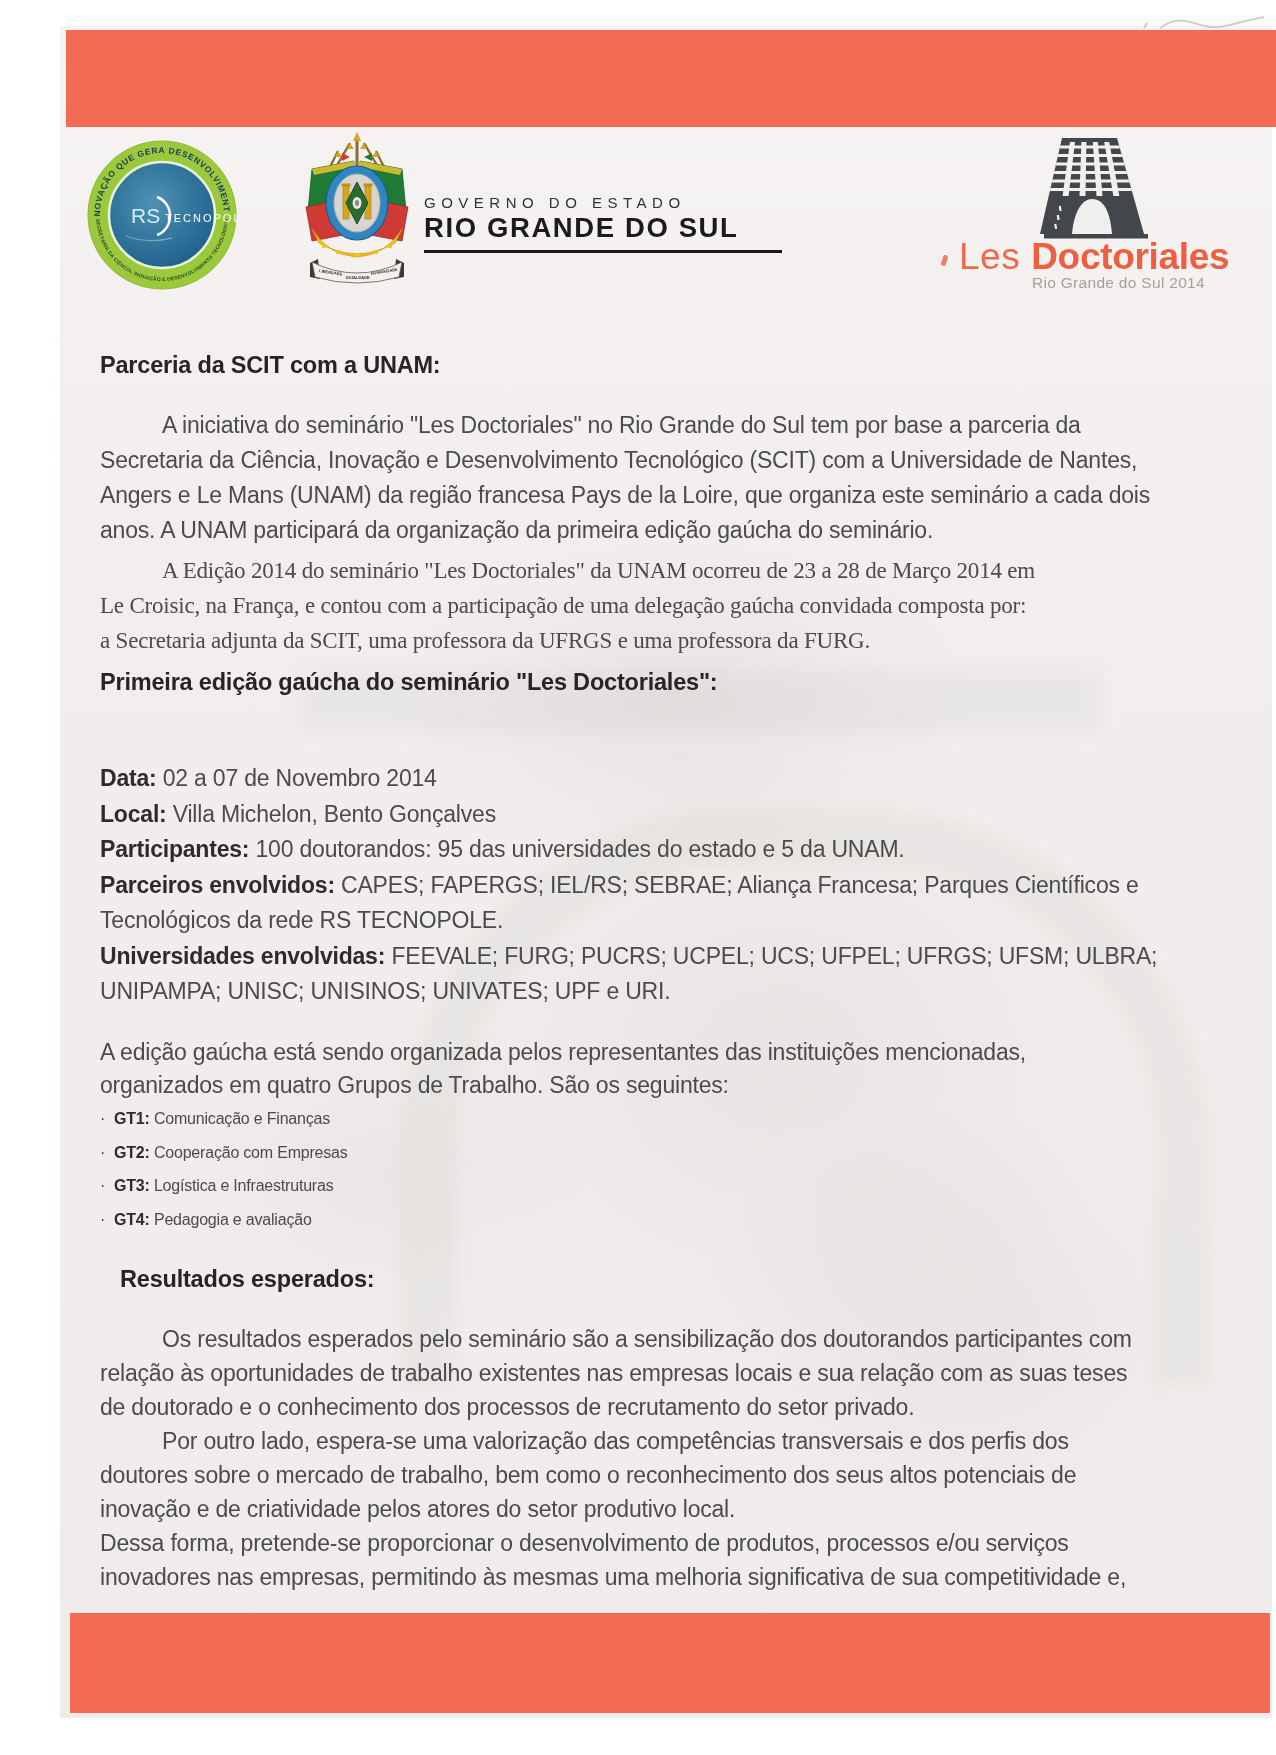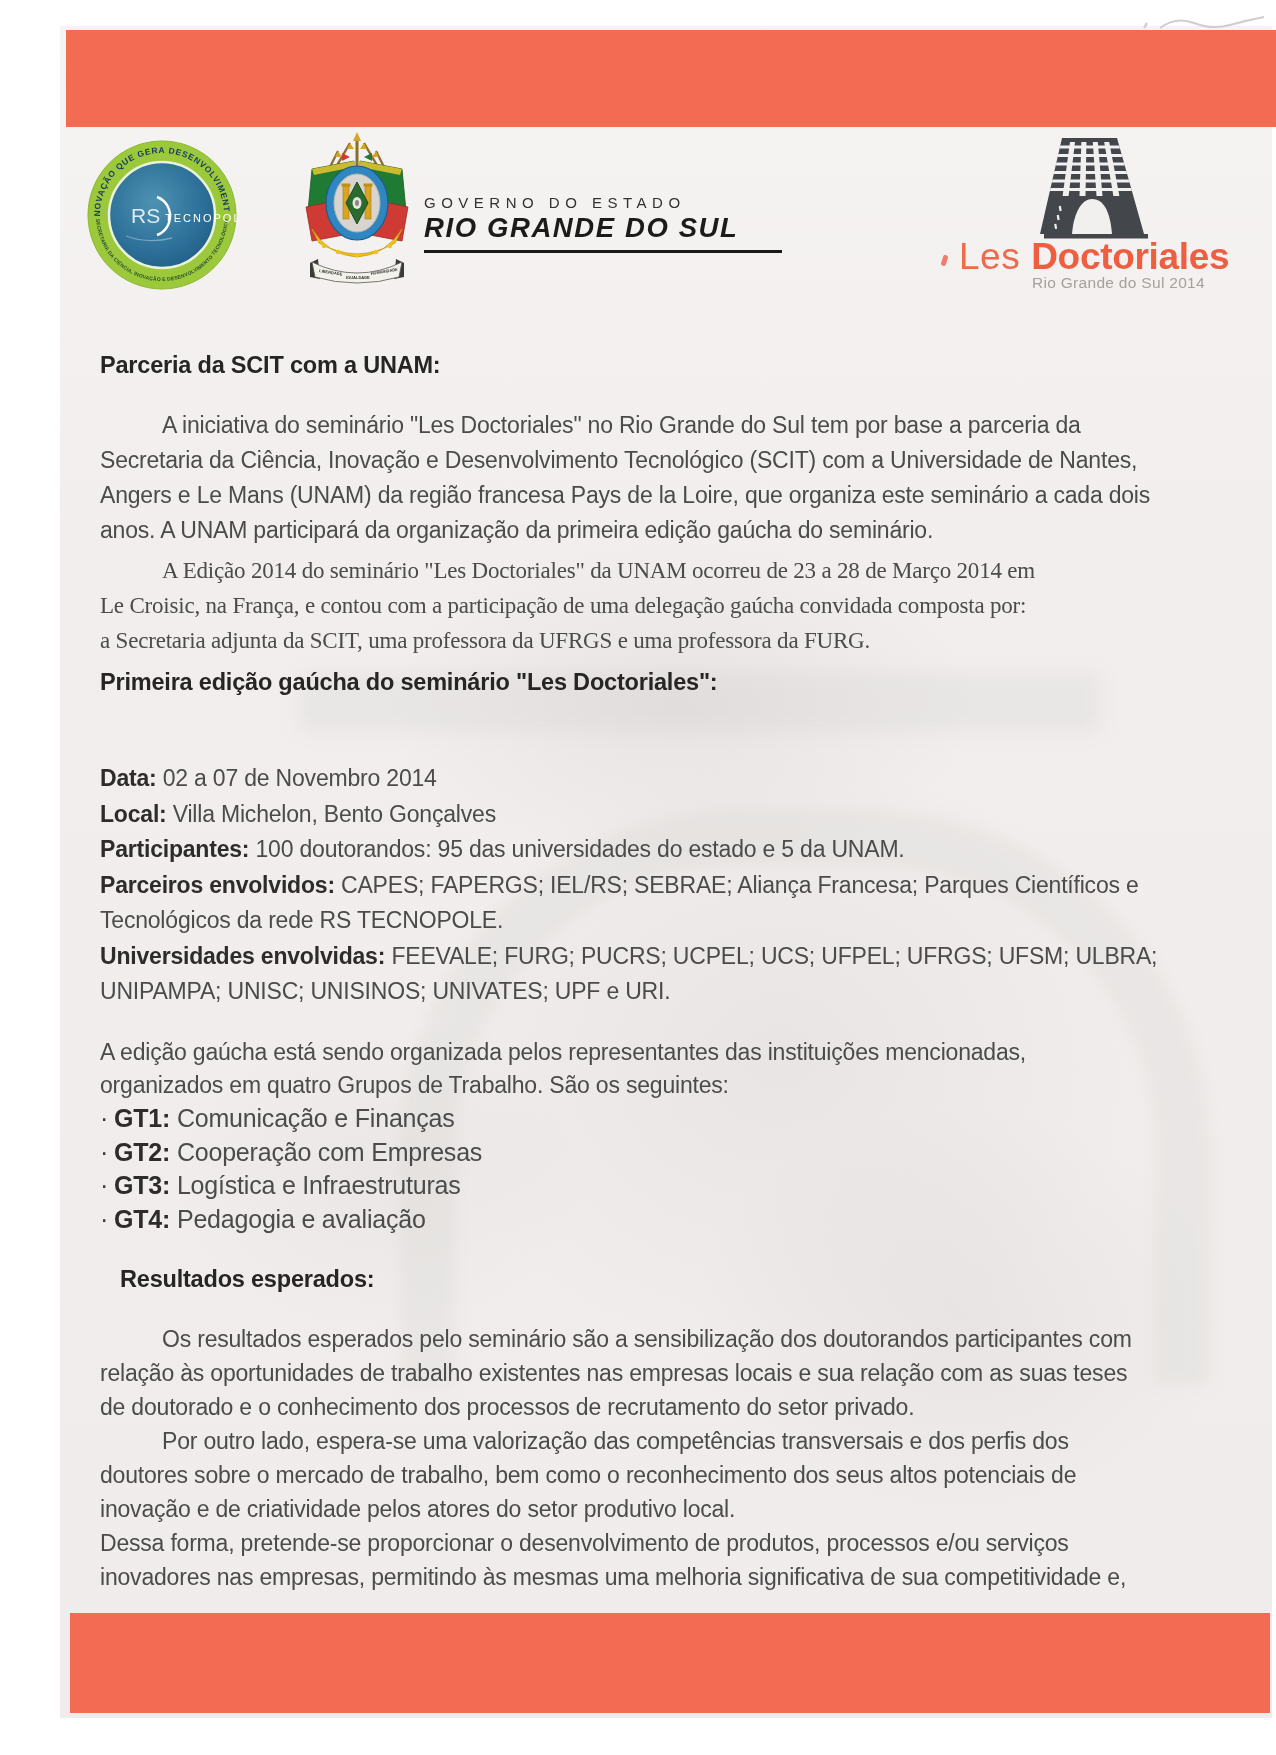--- a/index.html
+++ b/index.html
@@ -28,41 +28,41 @@
     background:rgba(125,115,112,0.06); filter:blur(9px);
   }
   
   .band-top    { position:absolute; left:66px; top:30px;  width:1210px; height:97px;  background:#f46b54; }
   .band-bottom { position:absolute; left:70px; top:1613px; width:1200px; height:100px; background:#f46b54; }
   
   .logo-tecnopole { position:absolute; left:86px;  top:139px; width:152px; height:152px; }
   .logo-arms      { position:absolute; left:298px; top:131px; width:118px; height:162px; }
   .gov-block  { position:absolute; left:424px; top:194px; }
   .gov-line1  { font-size:15px; letter-spacing:5.5px; color:#333130; white-space:nowrap; }
-  .gov-line2  { font-size:27.5px; font-weight:700; letter-spacing:1.6px; color:#1c1b1a; white-space:nowrap; margin-top:1px;font-style:italic; }
+  .gov-line2  { font-size:27.5px; font-weight:700; letter-spacing:1.6px; color:#1c1b1a; white-space:nowrap; margin-top:1px; }
   .gov-rule   { width:358px; height:3px; background:#1a1918; margin-top:6px; }
   .logo-tower { position:absolute; left:1038px; top:136px; width:114px; height:104px; }
   .doct-line  { position:absolute; left:942px; top:236px; display:flex; align-items:center; white-space:nowrap; }
   .doct-tick  { display:inline-block; width:5px; height:11px; background:#ee6247; opacity:.8;
                 transform:rotate(18deg); border-radius:2px; margin-right:12px; margin-top:6px; }
   .doct-les   { font-size:37px; color:#ed6a4e; letter-spacing:0.5px; }
   .doct-name  { font-size:37px; font-weight:700; color:#ed5f40; margin-left:11px; letter-spacing:-0.3px; }
   .doct-sub   { position:absolute; left:1032px; top:274px; font-size:15.5px; color:#a6a09b; letter-spacing:0.3px; white-space:nowrap; }
   .squiggle   { position:absolute; left:1138px; top:10px; width:130px; height:26px; }
   
   .content { position:absolute; left:100px; top:0; width:1140px; color:#4b4b4b; }
   .blk { position:absolute; left:0; }
   .h  { font-size:23.5px; font-weight:700; color:#262524; letter-spacing:-0.2px; white-space:nowrap; }
   .p  { font-size:23px; line-height:35px; letter-spacing:-0.2px; white-space:pre-line; }
   .p34{ font-size:23px; line-height:34px; letter-spacing:-0.2px; white-space:pre-line; }
   .ind{ text-indent:62px; }
   .drow { font-size:23px; line-height:35.5px; letter-spacing:-0.2px; }
   .drow b { color:#2d2c2b; }
   .dtext { white-space:pre-line; }
-  .gtrow { font-size:25px; line-height:33.5px; letter-spacing:-0.2px; }
+  .gtrow { font-size:16px; line-height:33.5px; letter-spacing:-0.2px; }
   .gtrow .bl { display:inline-block; width:14px; color:#3a3938; }
   .gtrow b { color:#2d2c2b; }
   svg text { font-family:"Liberation Sans","DejaVu Sans",sans-serif; }
 </style>
 </head>
 <body>
 
 <div class="sheet"></div>
 <div class="wm-band"></div>
 <div class="wm-arch"></div>

